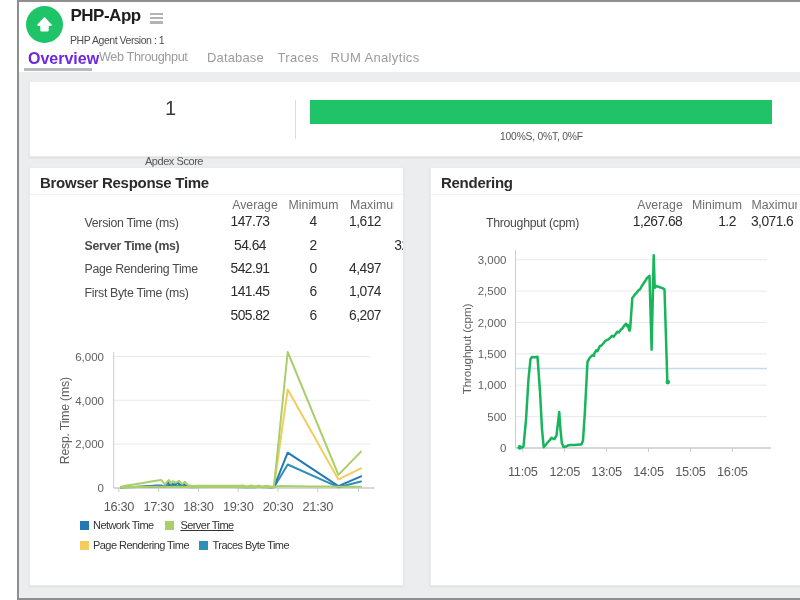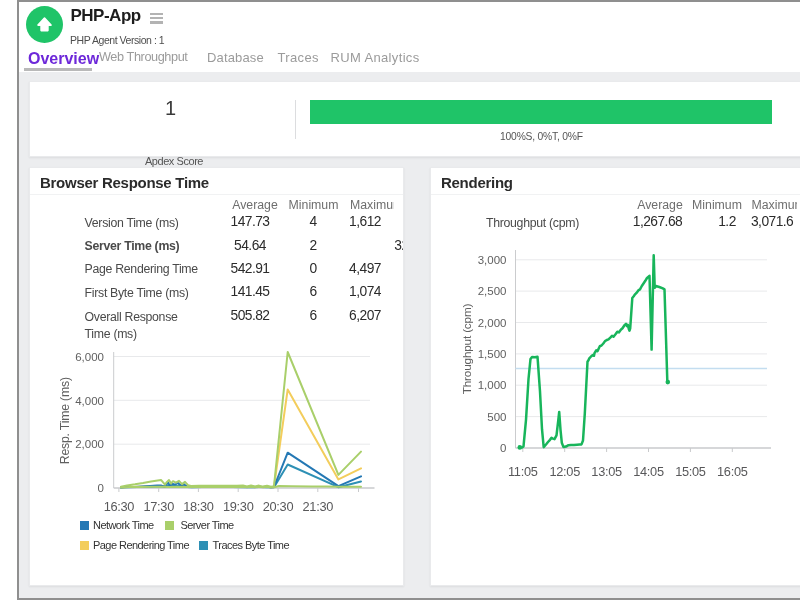--- a/index.html
+++ b/index.html
@@ -62,21 +62,20 @@
     <div class="abs tval ctr" style="left:283px; top:69.6px;">2</div>
     <div class="abs tval ctr" style="left:335px; top:69.6px;margin-left:40px;">329</div>
     <div class="abs tlabel" style="left:54.6px; top:94.3px;">Page Rendering Time</div>
     <div class="abs tval ctr" style="left:220px; top:93px;">542.91</div>
     <div class="abs tval ctr" style="left:283px; top:93px;">0</div>
     <div class="abs tval ctr" style="left:335px; top:93px;">4,497</div>
     <div class="abs tlabel" style="left:54.6px; top:117.7px;">First Byte Time (ms)</div>
     <div class="abs tval ctr" style="left:220px; top:116.4px;">141.45</div>
     <div class="abs tval ctr" style="left:283px; top:116.4px;">6</div>
     <div class="abs tval ctr" style="left:335px; top:116.4px;text-align:center;">1,074</div>
-    <div class="abs tlabel" style="left:54.6px; top:141.1px; white-space:normal; width:120px; line-height:17px;">Overall Response Time (ms)</div>
     <div class="abs tval ctr" style="left:220px; top:139.8px;">505.82</div>
     <div class="abs tval ctr" style="left:283px; top:139.8px;">6</div>
     <div class="abs tval ctr" style="left:335px; top:139.8px;">6,207</div>
     <svg class="abs" style="left:0;top:170px;" width="373" height="218" viewBox="13 338 373 218">
     <line x1="96.7" y1="356.5" x2="353" y2="356.5" stroke="#e8e9eb" stroke-width="1"></line>
     <line x1="96.7" y1="400.3" x2="353" y2="400.3" stroke="#e8e9eb" stroke-width="1"></line>
     <line x1="96.7" y1="444.2" x2="353" y2="444.2" stroke="#e8e9eb" stroke-width="1"></line>
     <line x1="96.7" y1="352" x2="96.7" y2="488" stroke="#cbccce" stroke-width="1"></line>
     <line x1="96.7" y1="488" x2="357.5" y2="488" stroke="#c9cacc" stroke-width="1.3"></line>
     <line x1="101.9" y1="488" x2="101.9" y2="492" stroke="#c9cacc" stroke-width="1"></line>
@@ -99,21 +98,21 @@
     <text x="141.7" y="511" font-size="12.8" fill="#58585a" text-anchor="middle" letter-spacing="-0.3">17:30</text>
     <text x="181.4" y="511" font-size="12.8" fill="#58585a" text-anchor="middle" letter-spacing="-0.3">18:30</text>
     <text x="221.2" y="511" font-size="12.8" fill="#58585a" text-anchor="middle" letter-spacing="-0.3">19:30</text>
     <text x="261" y="511" font-size="12.8" fill="#58585a" text-anchor="middle" letter-spacing="-0.3">20:30</text>
     <text x="300.8" y="511" font-size="12.8" fill="#58585a" text-anchor="middle" letter-spacing="-0.3">21:30</text>
     <text x="52" y="420.7" font-size="12.3" fill="#606060" text-anchor="middle" transform="rotate(-90 52 420.7)" letter-spacing="-0.2">Resp. Time (ms)</text>
     </svg>
     <div class="abs lsq" style="left:50px; top:353px; background:#2478b4;"></div>
     <div class="abs leg" style="left:63px; top:351px;">Network Time</div>
     <div class="abs lsq" style="left:135.4px; top:353px; background:#a9cf6a;"></div>
-    <div class="abs leg" style="left:150.4px; top:351px;">Server Time</div>
+    <div class="abs leg" style="left:150.4px; top:351px;text-decoration:underline;">Server Time</div>
     <div class="abs lsq" style="left:50px; top:373px; background:#f3cd5c;"></div>
     <div class="abs leg" style="left:63px; top:371px;">Page Rendering Time</div>
     <div class="abs lsq" style="left:169.1px; top:373px; background:#2e90b5;"></div>
     <div class="abs leg" style="left:182.6px; top:371px;">Traces Byte Time</div>
   </div>
   <div class="card" style="left:411px; top:165px; width:377px; height:418.5px; overflow:hidden;">
     <div class="ctitle">Rendering</div>
     <div class="csep"></div>
     <div class="abs thead ctr" style="left:229px; top:29.8px;">Average</div>
     <div class="abs thead ctr" style="left:286px; top:29.8px;">Minimum</div>

